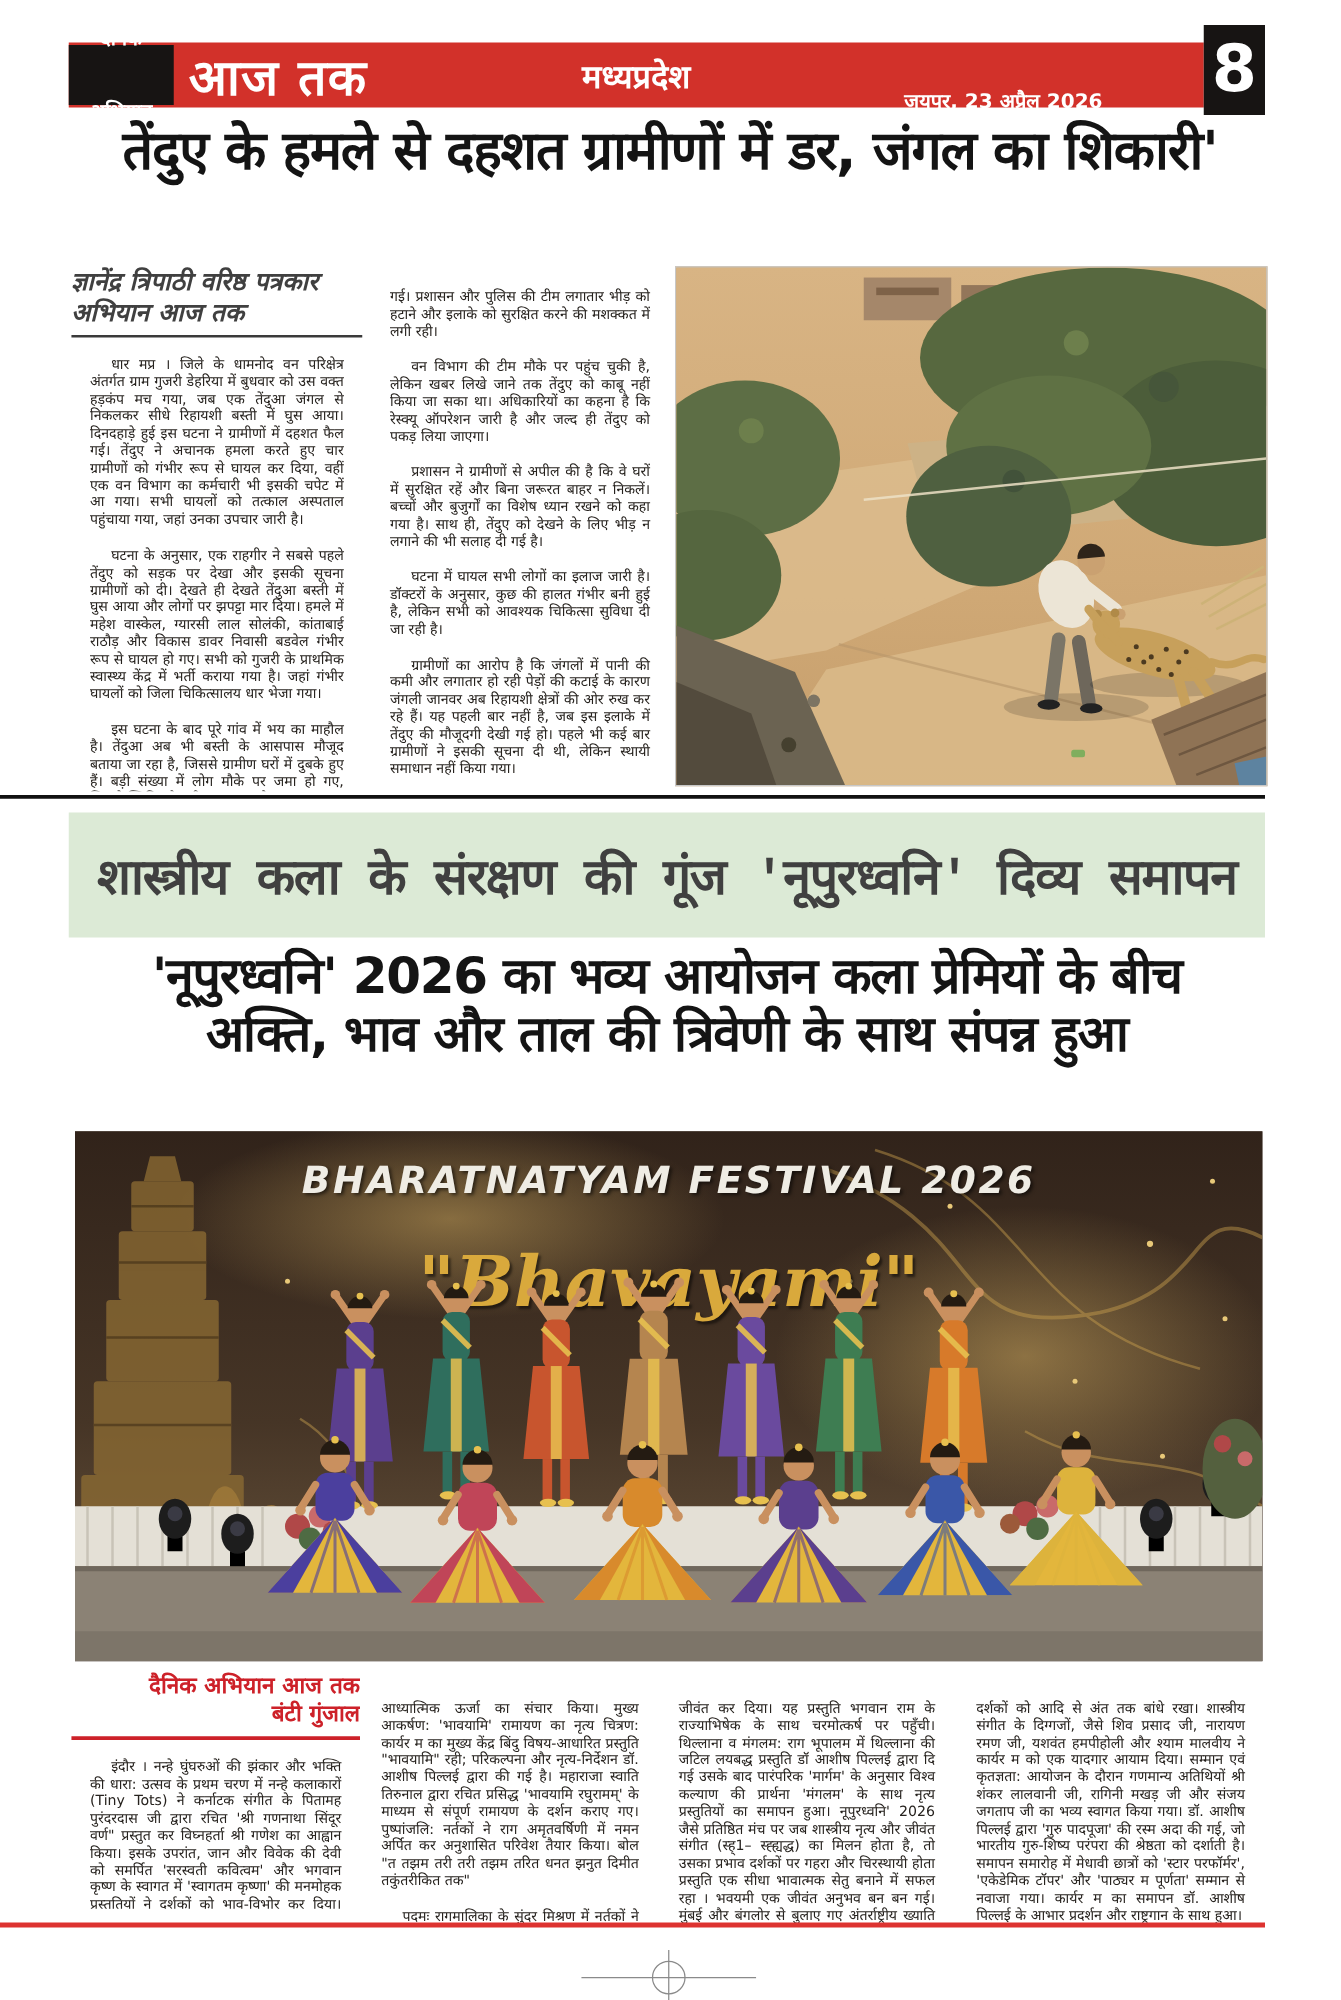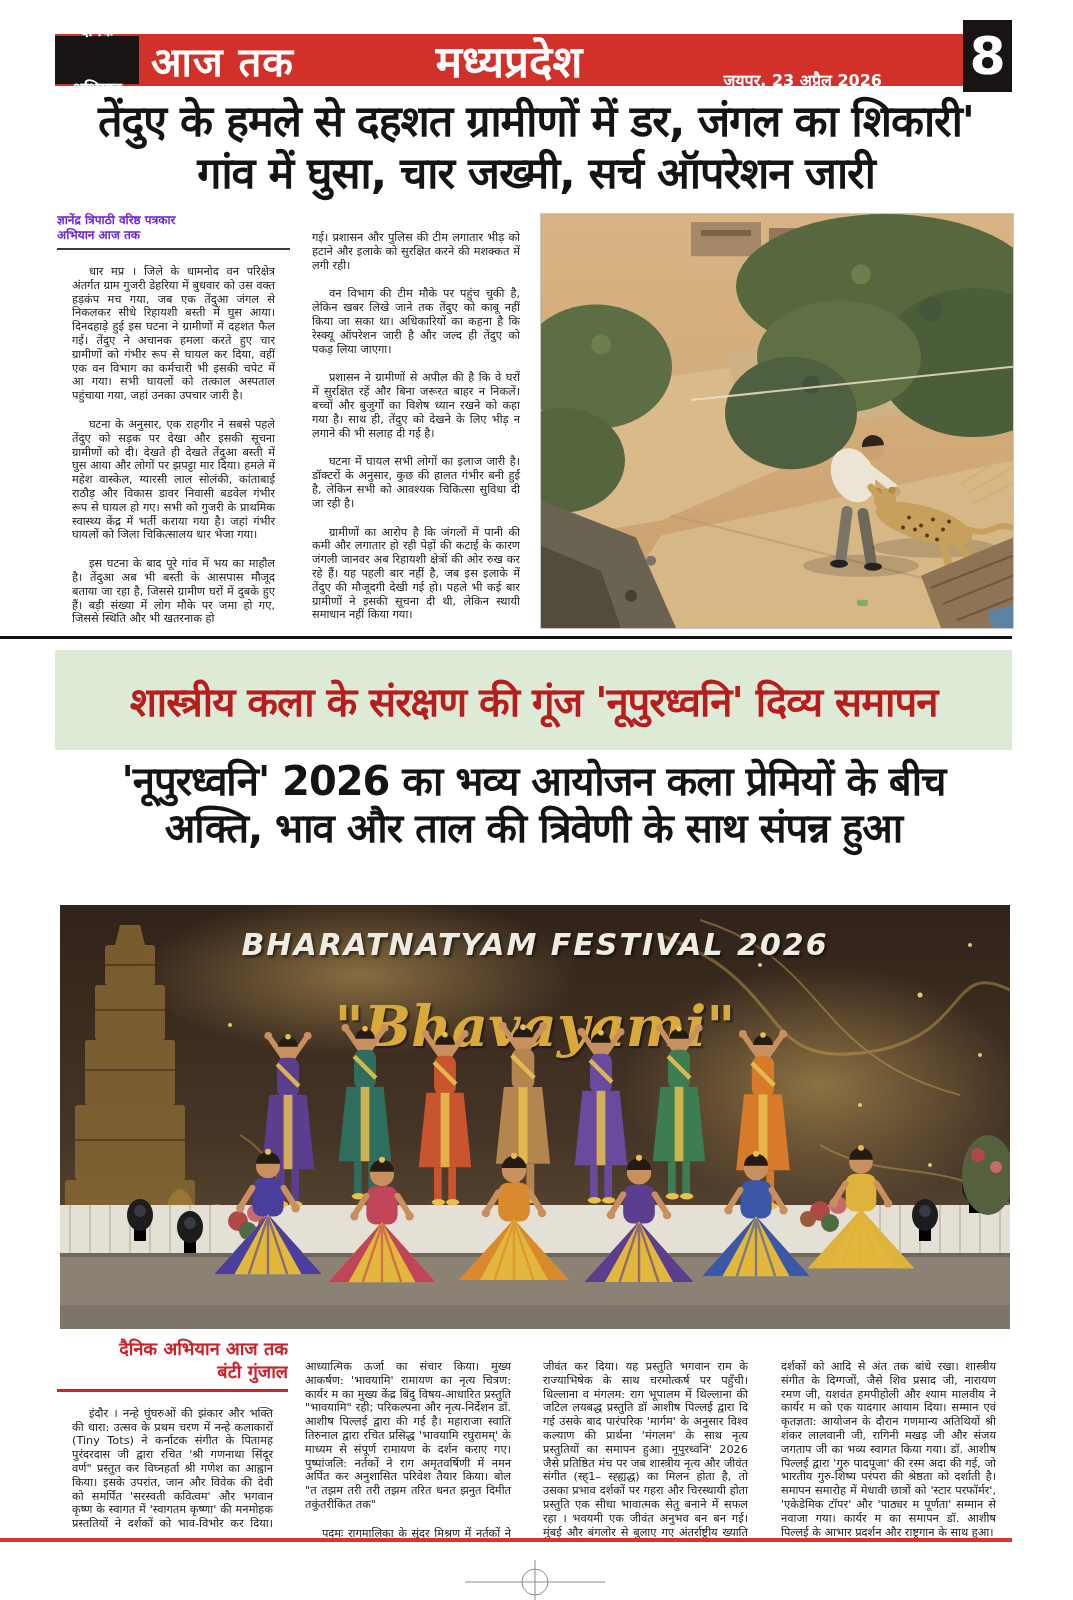--- a/index.html
+++ b/index.html
@@ -8,53 +8,53 @@
 
   
   #masthead{position:absolute;left:55px;top:30px;width:957px;height:60px;}
   .red-bar{position:absolute;left:0;top:4px;width:908px;height:52px;background:#d2312a;}
   .brand-box{position:absolute;left:0;top:6px;width:84px;height:48px;background:#171413;
              display:flex;flex-direction:column;justify-content:center;align-items:center;z-index:2;gap:38px;}
   .brand-box span{color:#fff;font-weight:bold;font-size:16px;line-height:1.25;}
   .logo-big{position:absolute;left:96px;top:6px;height:48px;display:flex;align-items:center;
             color:#fff;font-size:40px;font-weight:800;letter-spacing:1px;white-space:nowrap;}
   .section-title{position:absolute;left:0;top:4px;width:908px;height:52px;display:flex;align-items:center;
-                 justify-content:center;color:#fff;font-size:44px;font-weight:800;white-space:nowrap;}
+                 justify-content:center;color:#fff;font-size:26px;font-weight:800;white-space:nowrap;}
   .date-wrap{position:absolute;right:130px;top:10px;text-align:center;margin-top:29px;}
   .date-wrap .d{color:#fff;font-size:16px;font-weight:bold;white-space:nowrap;}
   .date-wrap .u{margin-top:4px;height:2px;background:#fff;width:100%;}
   .page-num-box{position:absolute;right:0;top:-10px;width:49px;height:72px;background:#171413;
                 display:flex;align-items:center;justify-content:center;z-index:2;}
   .page-num-box span{color:#fff;font-size:52px;font-weight:800;}
 
   
   #lead-headline{position:absolute;left:28px;top:96px;width:1016px;height:112px;text-align:center;
                  font-size:43px;font-weight:800;line-height:1.2;color:#141414;letter-spacing:-1px;
                  overflow:hidden;}
   #lead-headline div{white-space:nowrap;}
 
   
   .col{position:absolute;overflow:hidden;text-align:justify;font-size:11.3px;line-height:13.8px;color:#26221e;}
   .col p{margin:15px;text-indent:1.5em;}
   .col p.noindent{text-indent:0;}
   #lead-col1{left:57px;top:213px;width:233px;height:420px;}
   #lead-col2{left:297px;top:216px;width:238px;height:418px;}
-  .byline-red{color:#6d28d9;font-size:12px;font-weight:800;line-height:1.25;margin-bottom:5px;}
+  .byline-red{color:#404040;font-size:20px;font-weight:800;line-height:1.25;margin-bottom:5px;font-style:italic;}
   .byline-rule{height:2px;background:#3a3a3a;margin:4px 0 7px 0;}
 
   #leopard-photo{position:absolute;left:540px;top:213px;width:472px;height:414px;border:1px solid #c7c7c7;
                  overflow:hidden;background:#d3ac77;}
   #leopard-photo svg{display:block;width:100%;height:100%;}
 
   #divider-1{position:absolute;left:0;top:636px;width:1012px;height:3px;background:#111;}
 
   
   #green-banner{position:absolute;left:55px;top:650px;width:957px;height:100px;background:#dcead6;
                 display:flex;align-items:center;justify-content:center;overflow:hidden;}
-  #green-banner div{font-size:40px;font-weight:800;color:#b91c1c;white-space:nowrap;letter-spacing:-1px;}
+  #green-banner div{font-size:40px;font-weight:800;color:#404040;white-space:nowrap;letter-spacing:-1px;font-family:Liberation Mono, monospace;}
   #subheadline{position:absolute;left:55px;top:758px;width:957px;height:144px;text-align:center;
                font-size:40px;font-weight:800;line-height:1.18;color:#141414;letter-spacing:-1px;overflow:hidden;}
   #subheadline div{white-space:nowrap;}
 
   
   #festival-photo{position:absolute;left:60px;top:905px;width:950px;height:424px;overflow:hidden;background:#33241a;}
   #festival-photo svg{position:absolute;left:0;top:0;width:100%;height:100%;}
   #fest-title{position:absolute;left:0;top:22px;width:100%;text-align:center;color:#efece4;
               font-size:30px;font-weight:800;font-style:italic;letter-spacing:2px;
               text-shadow:2px 2px 3px #00000090;z-index:2;}
@@ -92,21 +92,20 @@
       <div class="d">जयपुर, 23 अप्रैल 2026</div>
       <div class="u"></div>
     </div>
     <div class="page-num-box">
       <span>8</span>
     </div>
   </div>
 
   <div id="lead-headline">
     <div>तेंदुए के हमले से दहशत ग्रामीणों में डर, जंगल का शिकारी'</div>
-    <div>गांव में घुसा, चार जख्मी,  सर्च ऑपरेशन जारी</div>
   </div>
 
   <div class="col" id="lead-col1">
     <div class="byline-red">
       <div>ज्ञानेंद्र त्रिपाठी वरिष्ठ पत्रकार</div>
       <div>अभियान आज तक</div>
     </div>
     <div class="byline-rule"></div>
     <p>धार मप्र । जिले के धामनोद वन परिक्षेत्र अंतर्गत ग्राम गुजरी डेहरिया में बुधवार को उस वक्त हड़कंप मच गया, जब एक तेंदुआ जंगल से निकलकर सीधे रिहायशी बस्ती में घुस आया। दिनदहाड़े हुई इस घटना ने ग्रामीणों में दहशत फैल गई। तेंदुए ने अचानक हमला करते हुए चार ग्रामीणों को गंभीर रूप से घायल कर दिया, वहीं एक वन विभाग का कर्मचारी भी इसकी चपेट में आ गया। सभी घायलों को तत्काल अस्पताल पहुंचाया गया, जहां उनका उपचार जारी है।</p>
     <p>घटना के अनुसार, एक राहगीर ने सबसे पहले तेंदुए को सड़क पर देखा और इसकी सूचना ग्रामीणों को दी। देखते ही देखते तेंदुआ बस्ती में घुस आया और लोगों पर झपट्टा मार दिया। हमले में महेश वास्केल, ग्यारसी लाल सोलंकी, कांताबाई राठौड़ और विकास डावर निवासी बडवेल गंभीर रूप से घायल हो गए। सभी को गुजरी के प्राथमिक स्वास्थ्य केंद्र में भर्ती कराया गया है। जहां गंभीर घायलों को जिला चिकित्सालय धार भेजा गया।</p>

